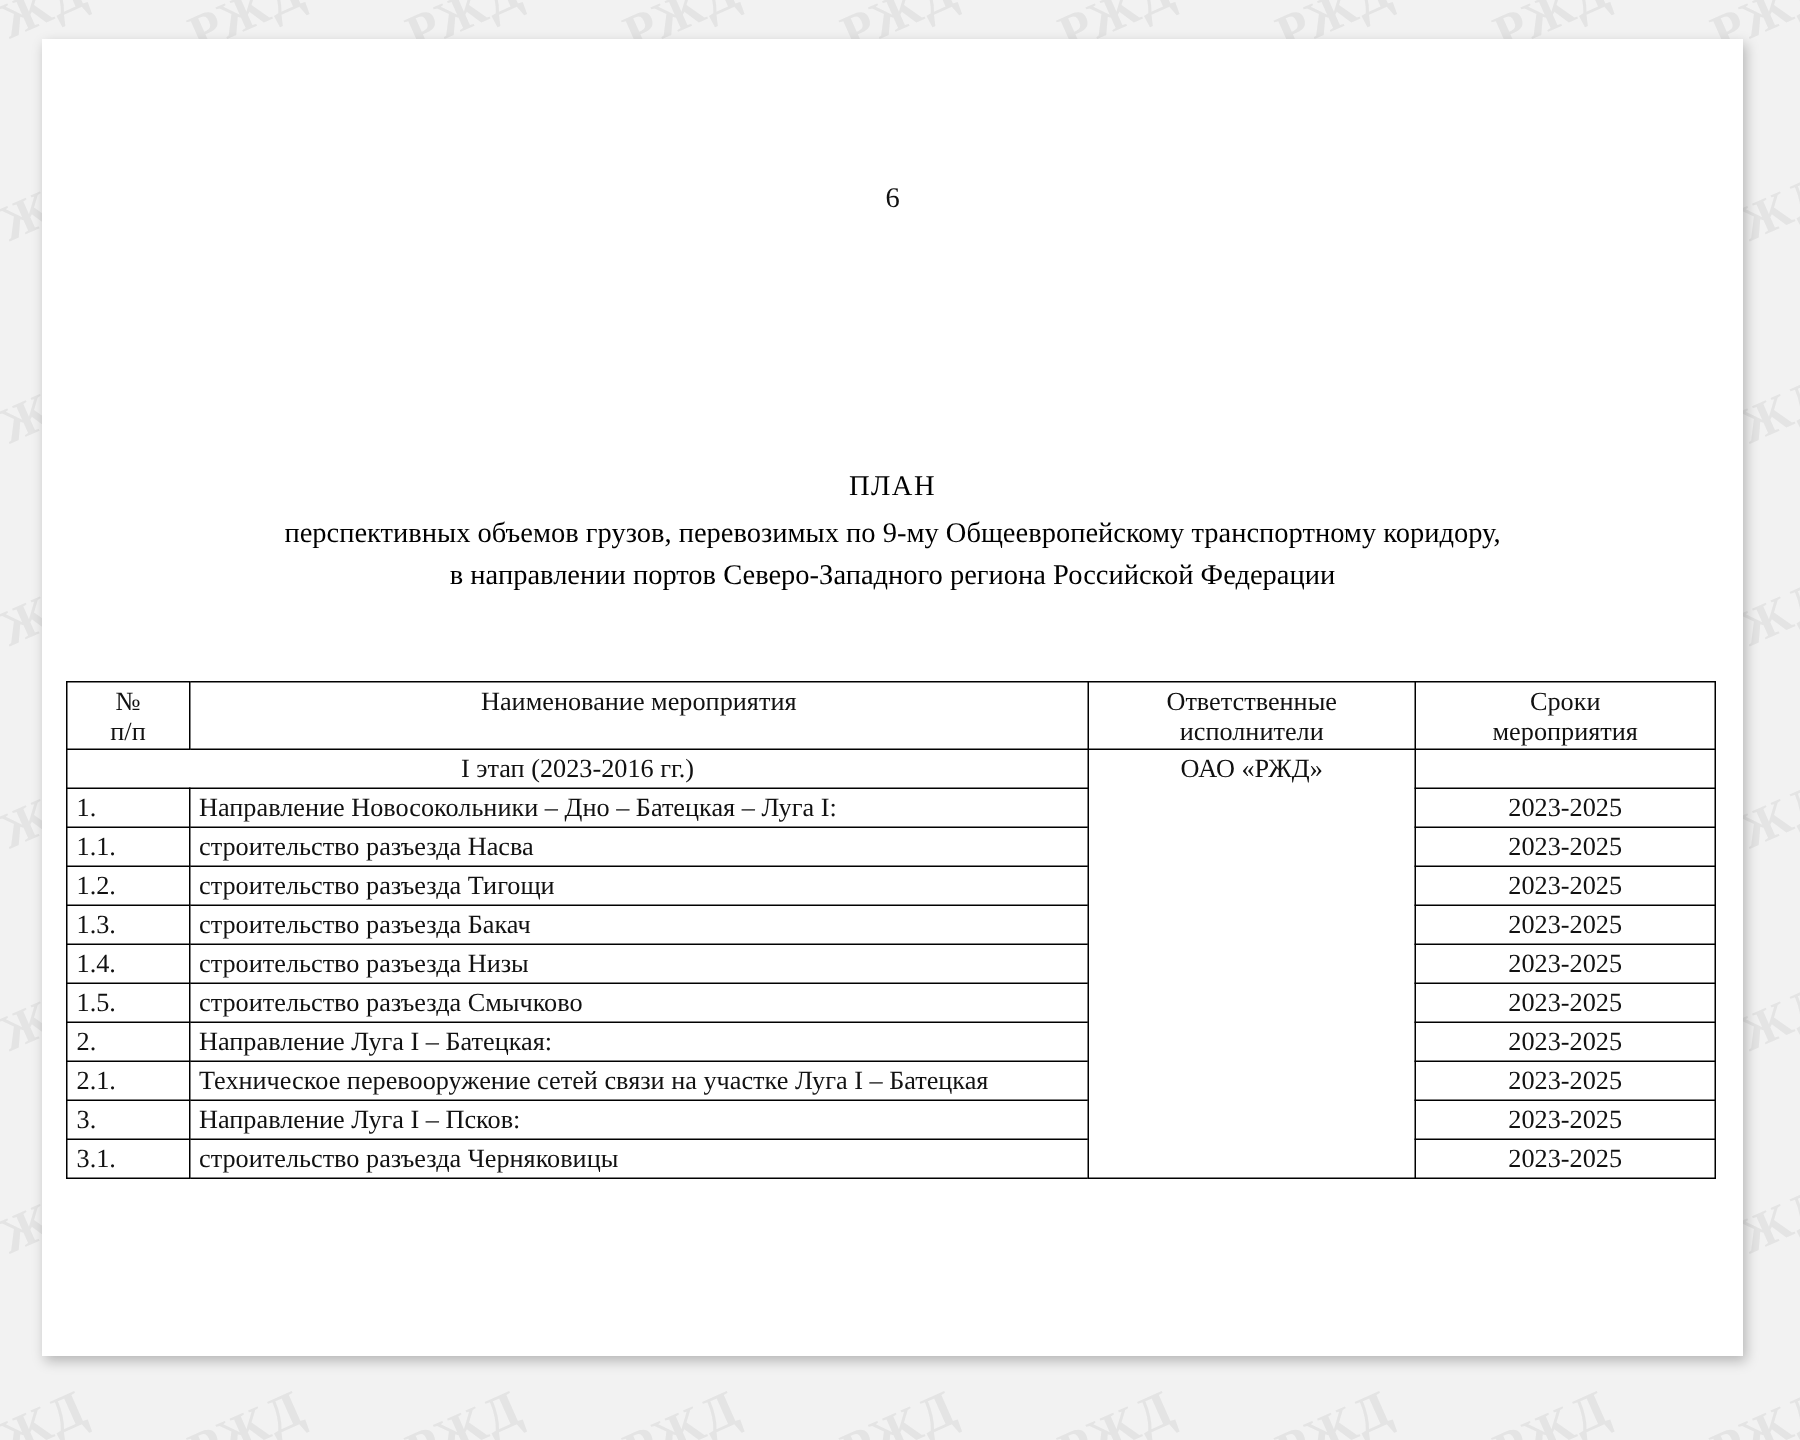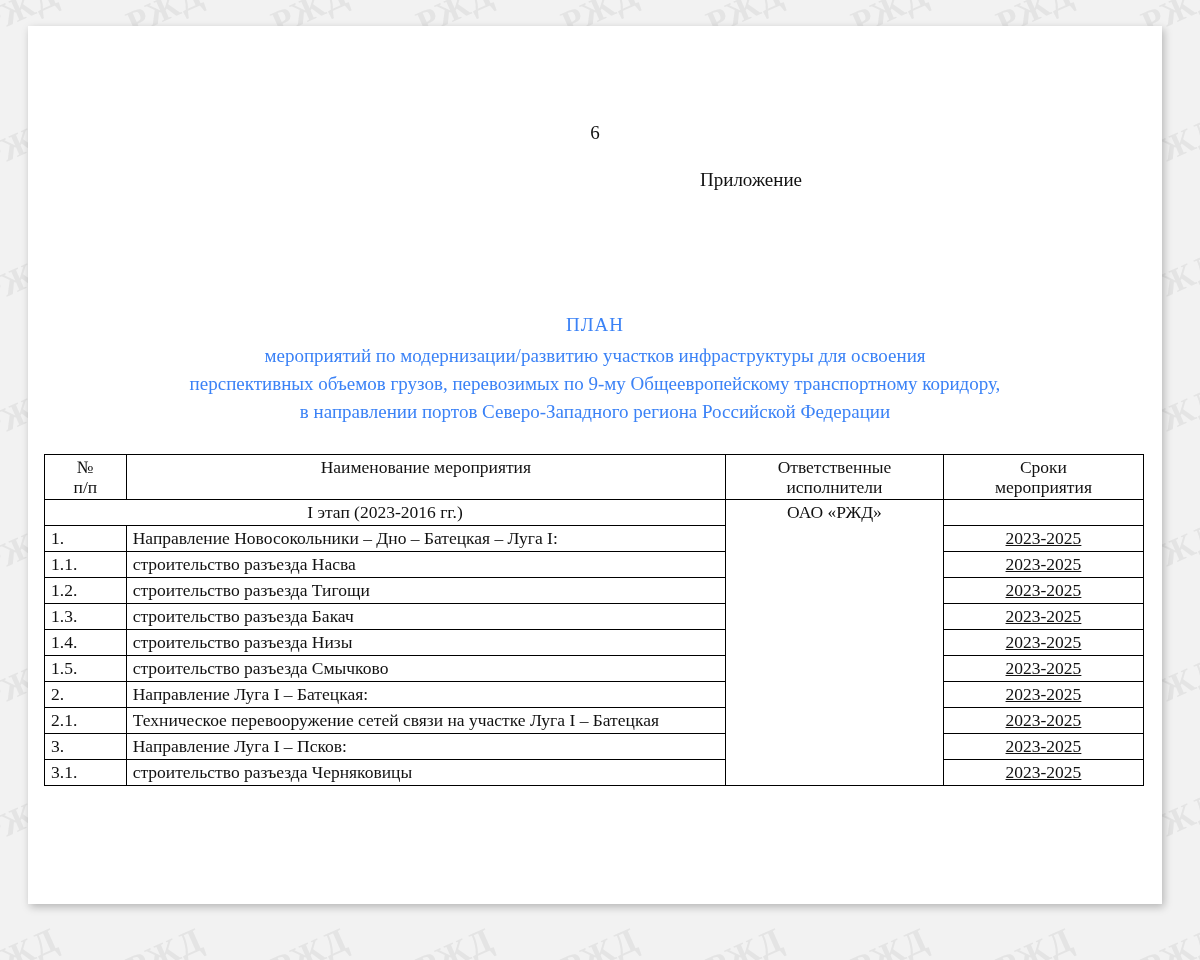--- a/index.html
+++ b/index.html
@@ -62,21 +62,21 @@
     line-height: 1.45;
     color: #111;
   }
 
   .title-block {
     position: absolute;
     top: 288px;
     left: 0;
     width: 100%;
     text-align: center;
-    color: #3b82f6;
+    color: #000000;
   }
   .title-main {
     font-size: 19px;
     letter-spacing: 1px;
     margin-bottom: 6px;
   }
   .title-line {
     font-size: 19px;
     line-height: 1.48;
   }
@@ -106,21 +106,21 @@
   .c-name { width: 622px; text-align: left; }
   .c-resp { width: 212px; text-align: center; }
   .c-term { width: 194px; text-align: center; }
 
   td.stage {
     text-align: center;
     font-weight: bold;
   }
   td.row-num { text-align: left; padding-left: 6px; }
   td.row-name { text-align: left; padding-left: 8px; margin-left: 32px; }
-  td.row-term { text-align: center; text-decoration: underline; }
+  td.row-term { text-align: center; }
   td.resp-cell { text-align: center; vertical-align: top; padding-top: 6px; }
 </style>
 </head>
 <body>
 
 <div class="backdrop" id="backdrop">
     <div class="wm" style="left: -20px; top: -10px;">РЖД</div>
     <div class="wm" style="left: 125px; top: -10px;">РЖД</div>
     <div class="wm" style="left: 270px; top: -10px;">РЖД</div>
     <div class="wm" style="left: 415px; top: -10px;">РЖД</div>
@@ -192,26 +192,24 @@
     <div class="wm" style="left: 850px; top: 935px;">РЖД</div>
     <div class="wm" style="left: 995px; top: 935px;">РЖД</div>
     <div class="wm" style="left: 1140px; top: 935px;">РЖД</div>
   </div>
 
 <div class="page">
 
   <div class="page-number">6</div>
 
   <div class="appendix">
-    <div>Приложение</div>
   </div>
 
   <div class="title-block">
     <div class="title-main">ПЛАН</div>
-    <div class="title-line">мероприятий по модернизации/развитию участков инфраструктуры для освоения</div>
     <div class="title-line">перспективных объемов грузов, перевозимых по 9-му Общеевропейскому транспортному коридору,</div>
     <div class="title-line">в направлении портов Северо-Западного региона Российской Федерации</div>
   </div>
 
   <table class="plan">
     <thead>
       <tr>
         <th class="hdr c-num">
           <div>№</div>
           <div>п/п</div>

